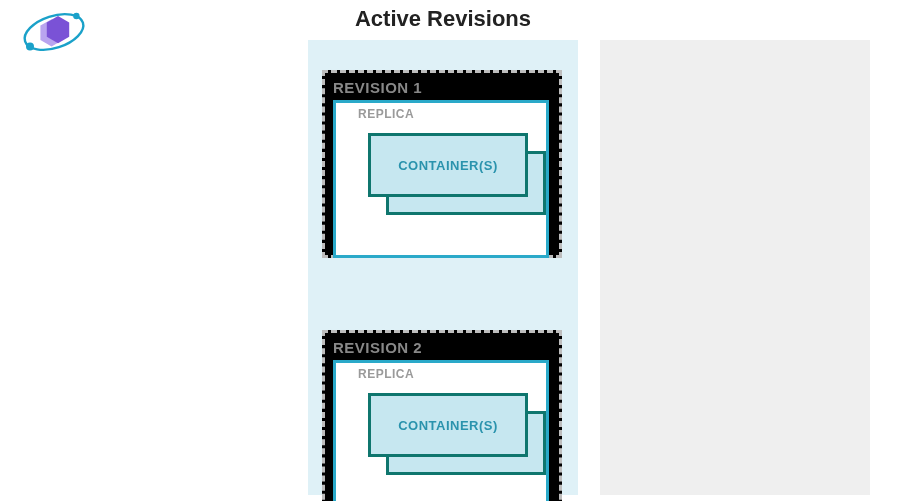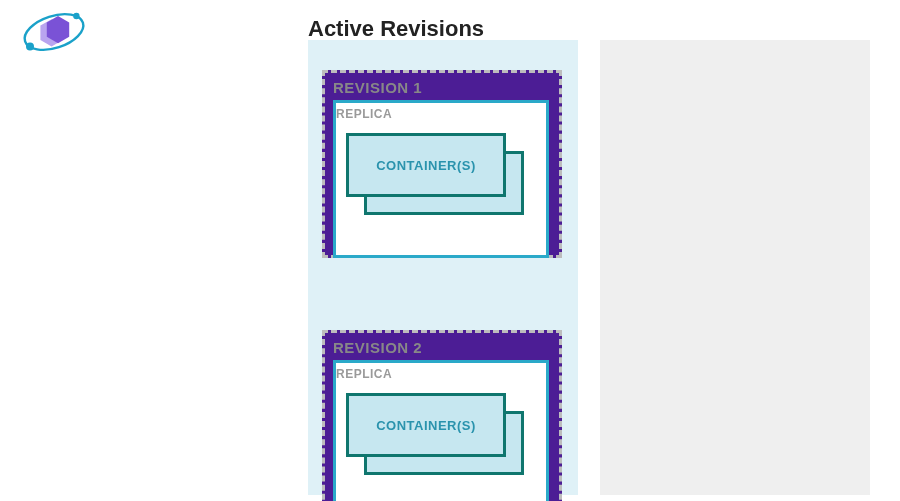--- a/index.html
+++ b/index.html
@@ -8,40 +8,40 @@
 
   .logo { position: absolute; left: 18px; top: 8px; width: 72px; height: 48px; }
 
   .desc {
     position: absolute; left: 8px; top: 100px; width: 268px;
     text-align: right; font-size: 22px; font-weight: 300; color: #222; line-height: 1.35;
   }
   .desc b { font-weight: 700; }
 
   .col-title {
-    position: absolute; top: 16px; font-size: 22px; font-weight: 600; color: #222; text-align: left;
+    position: absolute; top: 6px; font-size: 22px; font-weight: 600; color: #222; text-align: center;
   }
   .col-title.active { left: 308px; width: 270px; }
   .col-title.inactive { left: 600px; width: 270px; }
 
   .column { position: absolute; top: 40px; width: 270px; height: 455px; }
   .column.active { left: 308px; background: #dff1f7; }
   .column.inactive { left: 600px; background: #efefef; }
 
   .revision {
     position: absolute; left: 14px; width: 240px; height: 188px;
-    border: 3px dashed #bdbdbd; background: #4c1d95; padding: 6px 8px;
+    border: 3px dashed #bdbdbd; background: #000000; padding: 6px 8px;
   }
   .revision.r1 { top: 30px; }
   .revision.r2 { top: 247px; margin-top: 43px; }
   .revision-label { font-size: 15px; font-weight: 700; color: #888; letter-spacing: .5px; margin-bottom: 4px; }
 
   .replica {
     width: 216px; height: 158px; border: 3px solid #2aa9c9; background: #fff;
-    padding: 4px 0;
+    padding: 4px 22px;
   }
   .replica-label { font-size: 12px; font-weight: 600; color: #9a9a9a; letter-spacing: .5px; }
 
   .containers { position: relative; margin-top: 8px; width: 186px; height: 92px; left: 6px; }
   .container-box {
     position: absolute; width: 160px; height: 64px;
     border: 3px solid #0f766e; background: #c6e7f0; text-align: center;
   }
   .container-box.back  { left: 22px; top: 22px; }
   .container-box.front { left: 4px;  top: 4px; display: flex; align-items: center; justify-content: center; }

